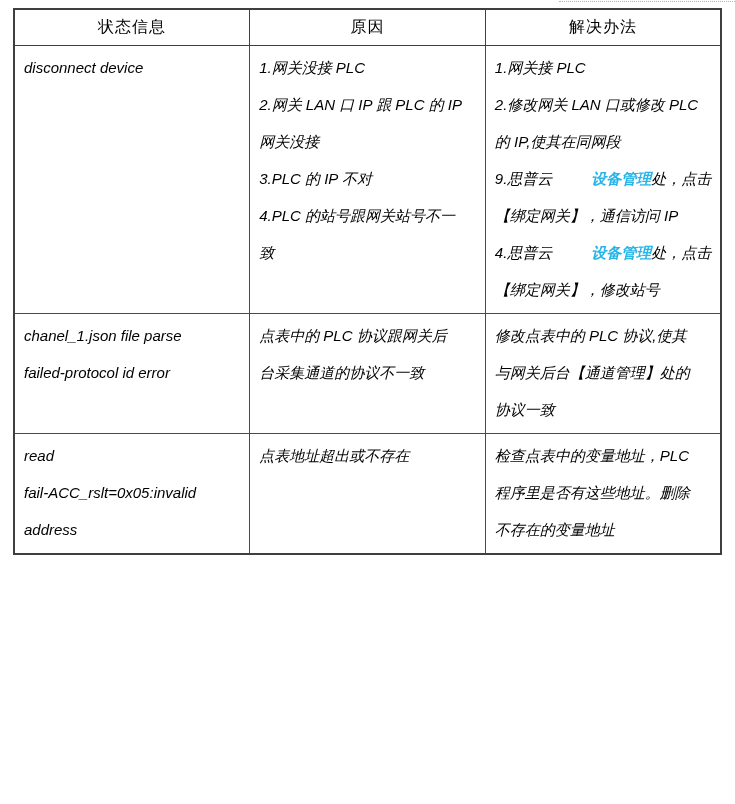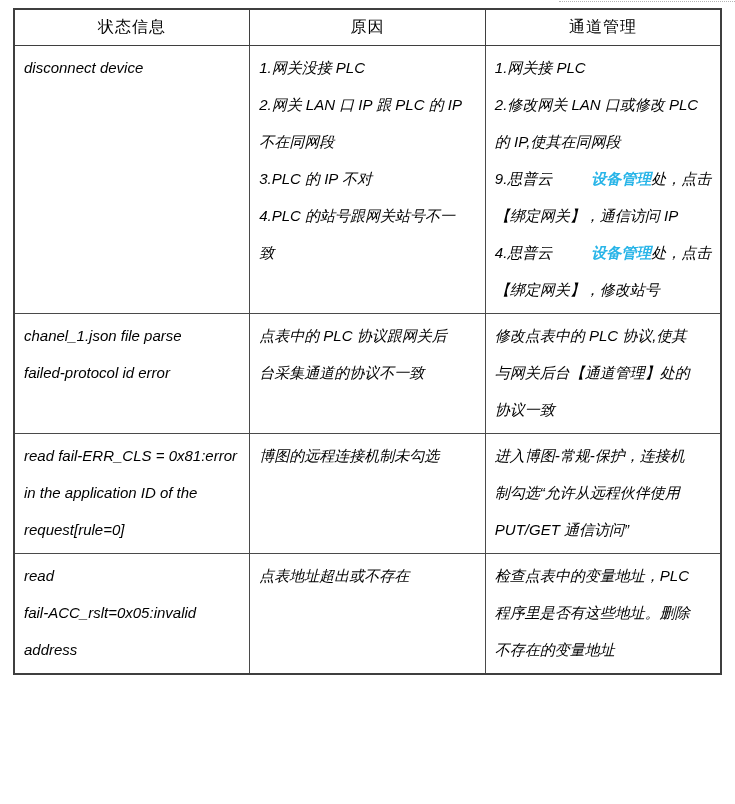--- a/index.html
+++ b/index.html
@@ -74,32 +74,32 @@
 <body>
 
 <div class="page">
   <div class="top-artifact"></div>
 
   <table class="doc-table">
     <thead>
       <tr>
         <th>状态信息</th>
         <th>原因</th>
-        <th>通道管理</th>
+        <th>解决办法</th>
       </tr>
     </thead>
     <tbody id="table-body">
         <tr>
           <td>
             <div class="line">disconnect device</div>
           </td>
           <td>
             <div class="line">1.网关没接 PLC</div>
             <div class="line">2.网关 LAN 口 IP 跟 PLC 的 IP</div>
-            <div class="line">不在同网段</div>
+            <div class="line">网关没接</div>
             <div class="line">3.PLC 的 IP 不对</div>
             <div class="line">4.PLC 的站号跟网关站号不一</div>
             <div class="line">致</div>
           </td>
           <td>
             <div class="line">1.网关接 PLC</div>
             <div class="line">2.修改网关 LAN 口或修改 PLC</div>
             <div class="line">的 IP,使其在同网段</div>
             <div class="line"><span>9.思普云</span><span class="accent" style="color: rgb(41, 181, 232);">设备管理</span><span>处，点击</span></div>
             <div class="line">【绑定网关】，通信访问 IP</div>
@@ -117,35 +117,20 @@
             <div class="line">台采集通道的协议不一致</div>
           </td>
           <td>
             <div class="line">修改点表中的 PLC 协议,使其</div>
             <div class="line">与网关后台【通道管理】处的</div>
             <div class="line">协议一致</div>
           </td>
         </tr>
         <tr>
           <td>
-            <div class="line">read fail-ERR_CLS = 0x81:error</div>
-            <div class="line">in the application ID of the</div>
-            <div class="line">request[rule=0]</div>
-          </td>
-          <td>
-            <div class="line">博图的远程连接机制未勾选</div>
-          </td>
-          <td>
-            <div class="line">进入博图-常规-保护，连接机</div>
-            <div class="line">制勾选“允许从远程伙伴使用</div>
-            <div class="line">PUT/GET 通信访问”</div>
-          </td>
-        </tr>
-        <tr>
-          <td>
             <div class="line">read</div>
             <div class="line">fail-ACC_rslt=0x05:invalid</div>
             <div class="line">address</div>
           </td>
           <td>
             <div class="line">点表地址超出或不存在</div>
           </td>
           <td>
             <div class="line">检查点表中的变量地址，PLC</div>
             <div class="line">程序里是否有这些地址。删除</div>

